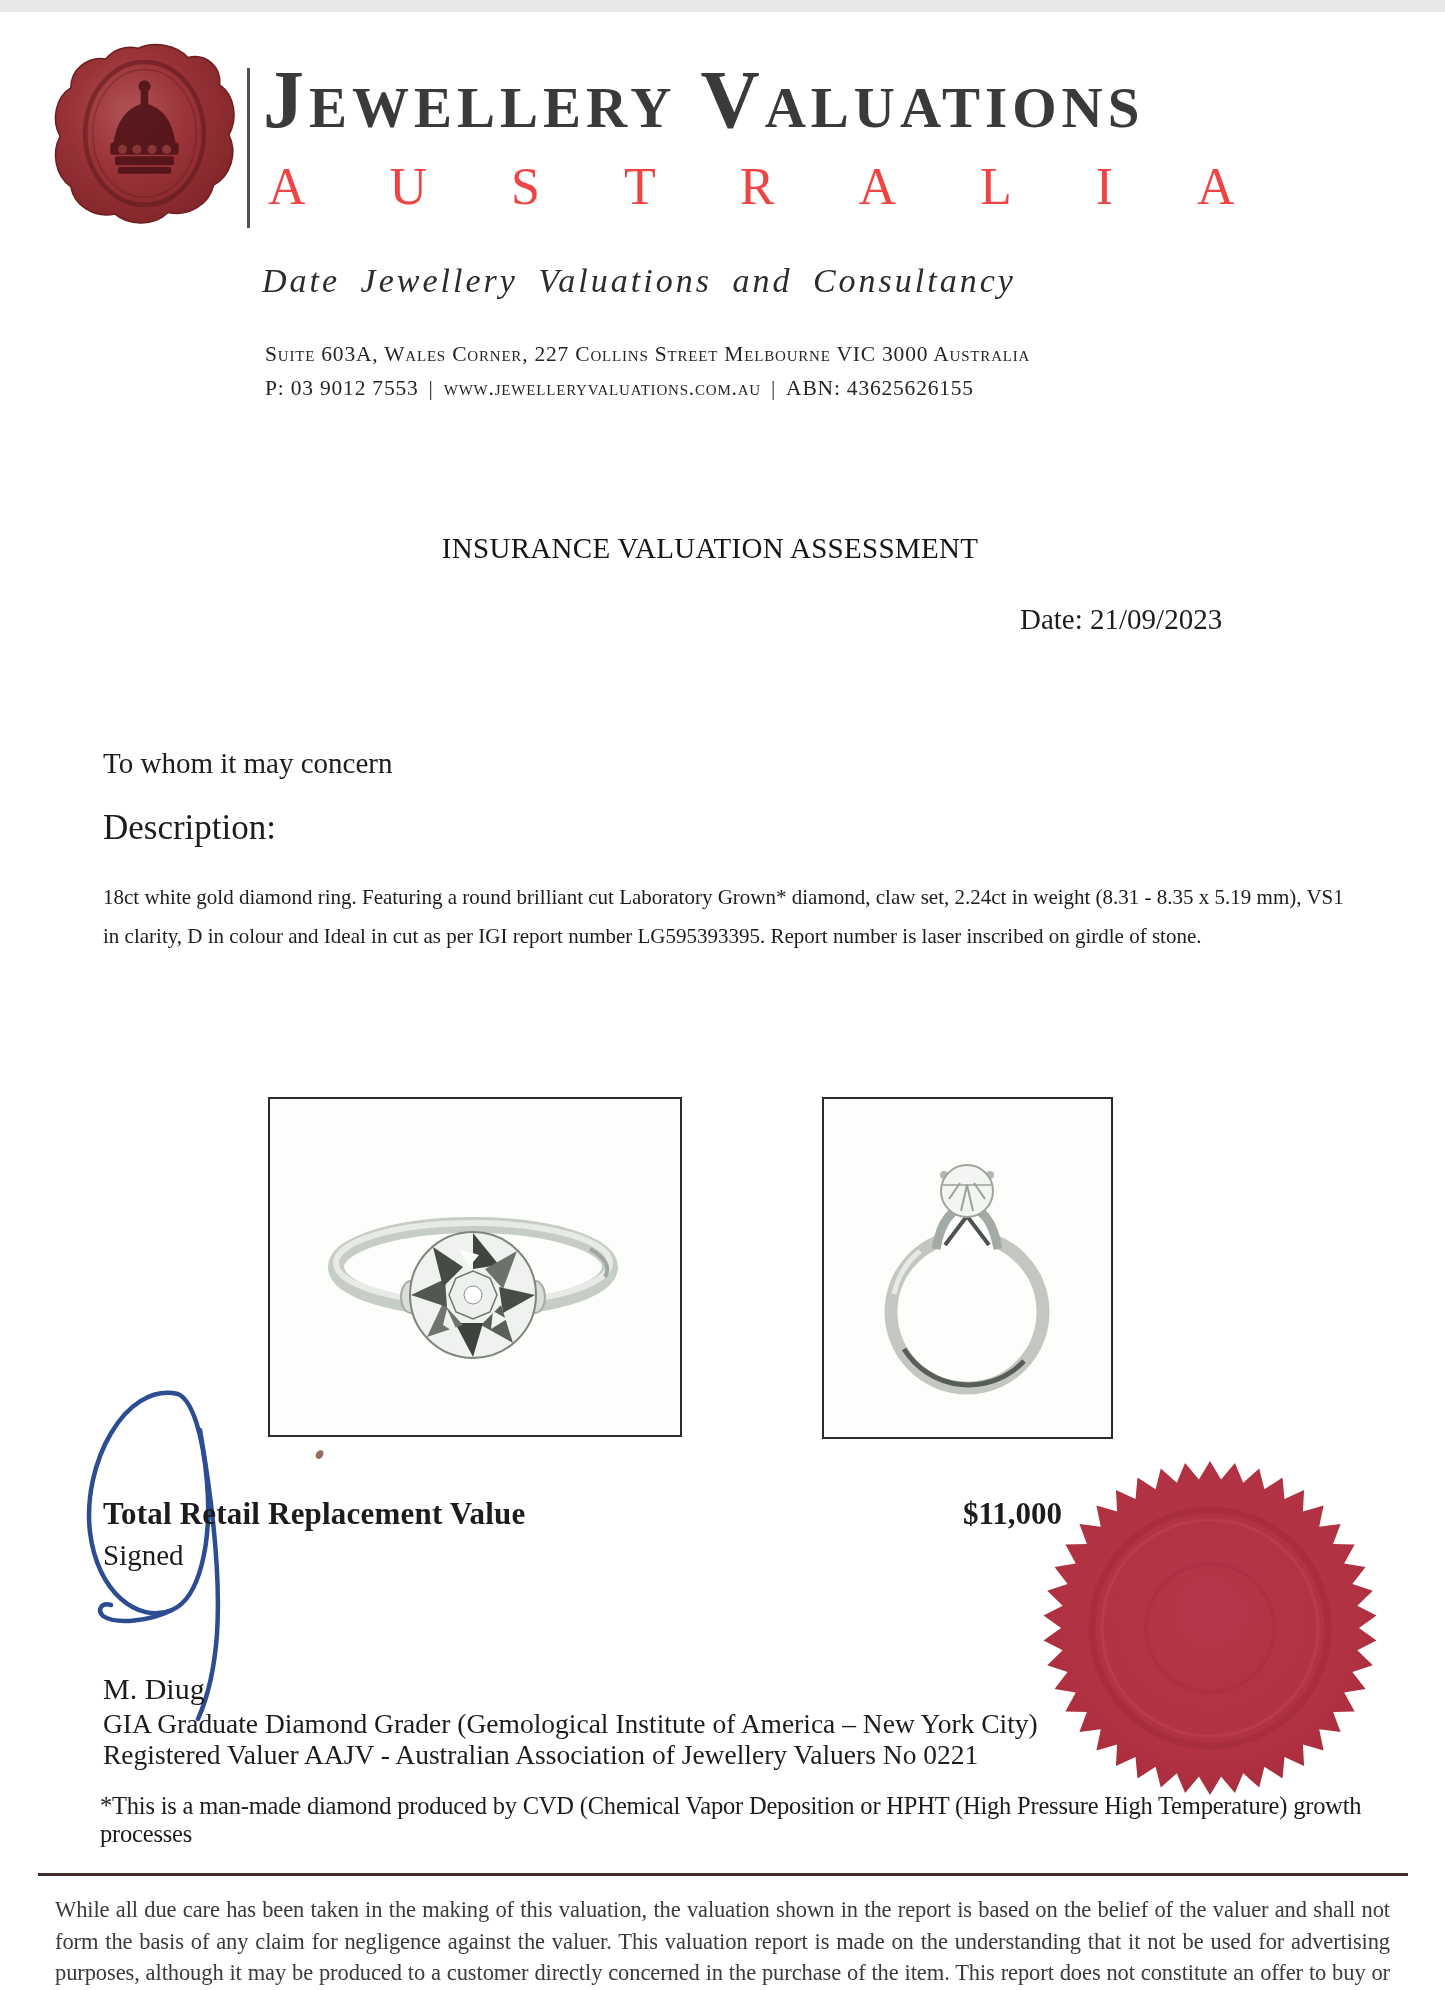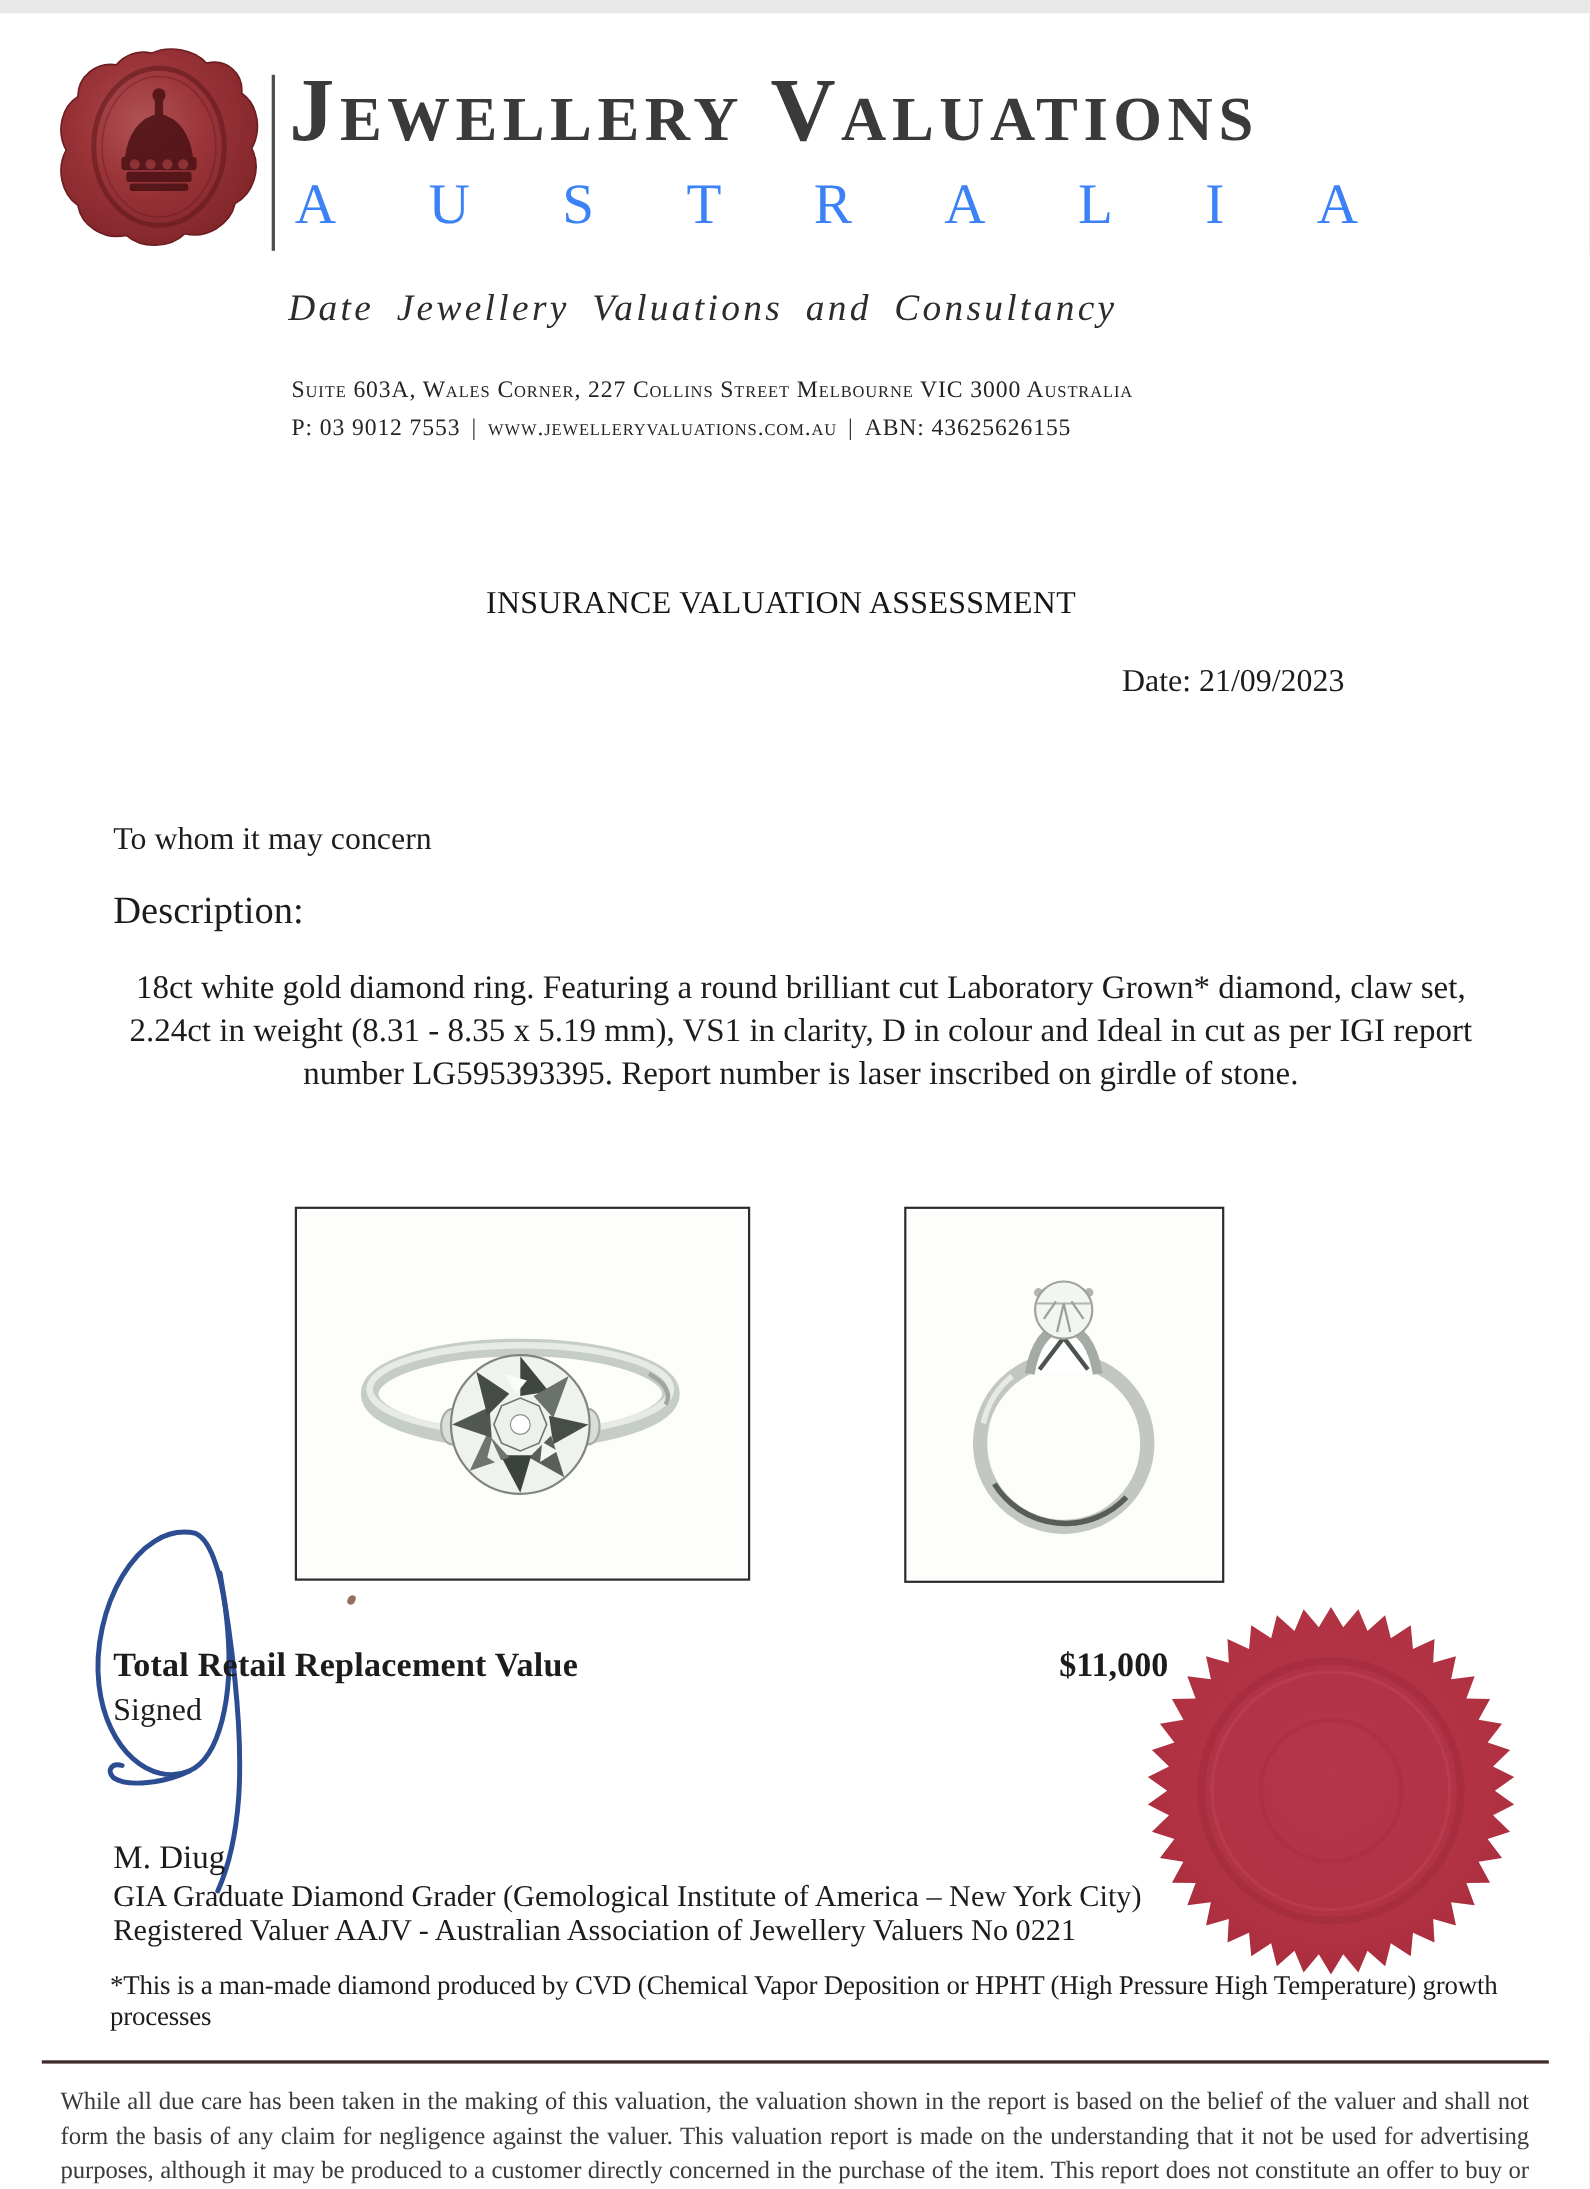--- a/index.html
+++ b/index.html
@@ -12,21 +12,21 @@
   .waxlogo{position:absolute;left:48px;top:26px;width:190px;height:200px;}
   .brand-divider{position:absolute;left:247px;top:56px;width:3px;height:160px;background:#4f4f52;}
   .brand-name{
     position:absolute;left:263px;top:42px;width:1110px;
     font-variant:small-caps;font-weight:bold;font-size:82px;line-height:92px;
     letter-spacing:5px;color:#3a3a3c;white-space:nowrap;
   }
   .brand-country{
     position:absolute;left:268px;top:140px;width:1120px;
     font-size:52px;line-height:70px;letter-spacing:84px;
-    color:#3b82f6;white-space:nowrap;font-weight:500;
+    color:#ef4444;white-space:nowrap;font-weight:500;
   }
   .tagline{
     position:absolute;left:262px;top:250px;
     font-style:italic;font-size:34px;letter-spacing:3px;word-spacing:9px;
     color:#2c2c2e;white-space:nowrap;font-weight:500;
   }
   .addr-line{
     position:absolute;left:265px;font-variant:small-caps;font-size:21.5px;
     letter-spacing:0.8px;color:#242426;white-space:nowrap;
   }
@@ -37,21 +37,21 @@
   .doc-title{
     position:absolute;left:90px;top:520px;width:1240px;text-align:center;
     font-size:29px;letter-spacing:0.3px;color:#161616;
   }
   .date-line{position:absolute;left:1020px;top:591px;font-size:29px;}
   .certify-line{position:absolute;left:103px;top:650px;font-size:29px;}
   .addressee{position:absolute;left:103px;top:735px;font-size:29px;}
   .desc-head{position:absolute;left:103px;top:796px;font-size:35px;}
   .desc-body{
     position:absolute;left:103px;top:866px;width:1250px;
-    font-size:30px;line-height:39px;text-align:center;
+    font-size:21px;line-height:39px;text-align:left;
   }
   .ring-line{position:absolute;left:103px;top:1000px;font-size:29px;}
   
   .photo-box{position:absolute;top:1085px;background:#fdfdfc;border:2px solid #2b2b2b;}
   .photo-left{left:268px;width:410px;height:336px;}
   .photo-right{left:822px;width:287px;height:338px;}
   .photo-box svg{display:block;width:100%;height:100%;}
   .scan-speck{position:absolute;left:316px;top:1438px;width:7px;height:9px;
     background:#7a4a3a;border-radius:60% 40% 55% 45%;transform:rotate(18deg);opacity:.8;}
   

